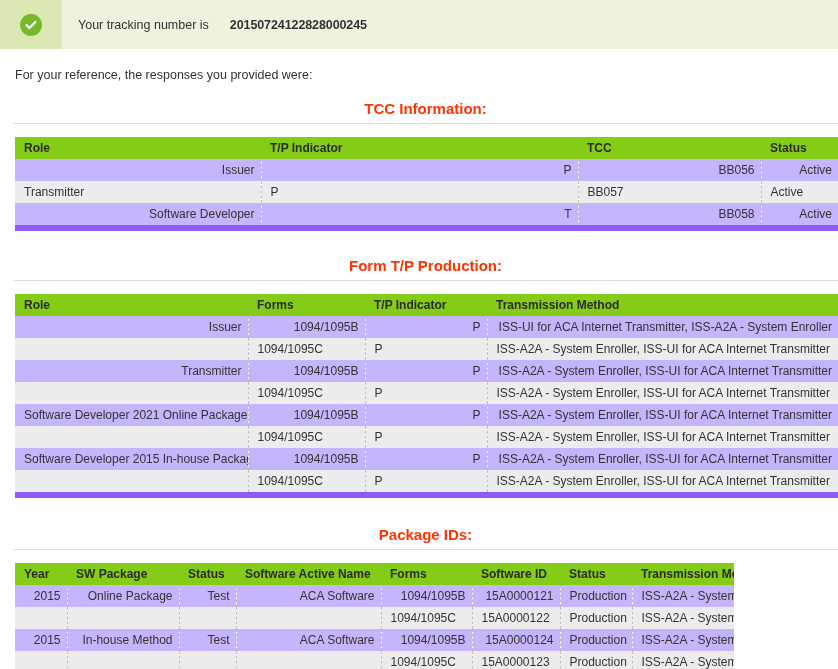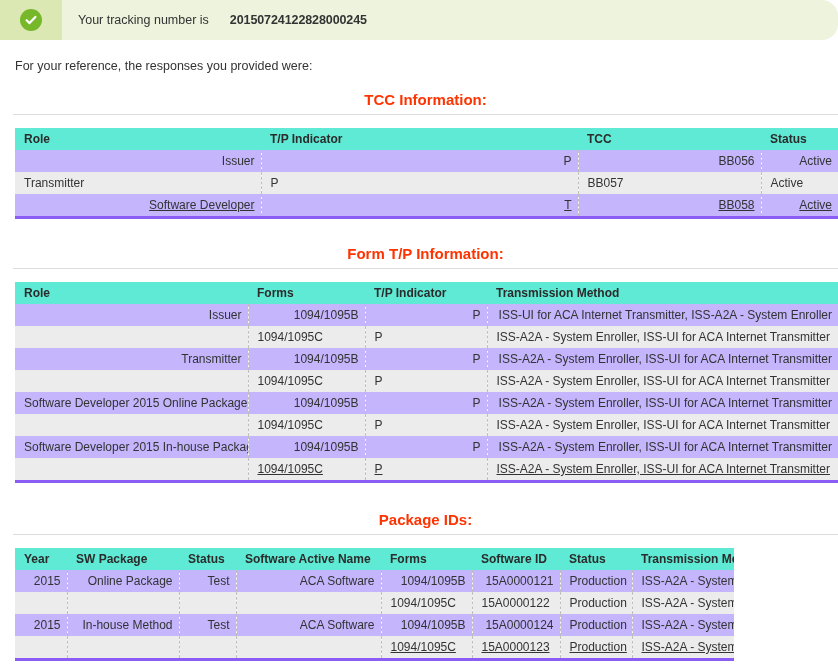--- a/index.html
+++ b/index.html
@@ -14,23 +14,22 @@
     font-family: "Liberation Sans", sans-serif;
     color: #333333;
     font-size: 12px;
   }
 
   
   .banner {
     display: flex;
     align-items: stretch;
     background: #eef3dd;
-    height: 40px;
+    height: 49px;
     width: 838px;
-    border-radius: 16px;
   }
   .banner-icon-cell {
     width: 62px;
     background: #dce8b4;
     display: flex;
     align-items: center;
     justify-content: center;
     flex: 0 0 62px;
   }
   .check-badge {
@@ -85,21 +84,21 @@
   }
 
   
   .data-table {
     border-collapse: collapse;
     margin: 13px 0 0 15px;
     font-size: 12px;
     table-layout: fixed;
   }
   .data-table th {
-    background: #5eead4;
+    background: #84cc16;
     color: #2b2b2b;
     font-weight: bold;
     text-align: left;
     padding: 4px 6px 4px 9px;
     border: none;
     white-space: nowrap;
     font-size: 12px;
   }
   .data-table td {
     padding: 4px 6px 4px 9px;
@@ -109,22 +108,21 @@
     overflow: hidden;
     font-size: 12px;
     vertical-align: middle;
   }
   .data-table td:first-child {
     border-left: none;
   }
   .data-table tbody tr.odd td { background: #c4b5fd; text-align: right; }
   .data-table tbody tr.even td { background: #ececec; }
   .data-table tbody tr:last-child td {
-    border-bottom: 3px solid #8b5cf6;
-    text-decoration: underline;
+    border-bottom: 6px solid #8b5cf6;
   }
 
   
   .tcc-table { width: 823px; }
   .tcc-table .c-role { width: 246px; }
   .tcc-table .c-tp   { width: 317px; }
   .tcc-table .c-tcc  { width: 183px; }
   .tcc-table .c-status { width: 77px; }
 
   .ftp-table { width: 823px; }
@@ -202,21 +200,21 @@
         <td>Software Developer</td>
         <td>T</td>
         <td>BB058</td>
         <td>Active</td>
       </tr>
     </tbody>
   </table>
 </div>
 
 <div class="section" style="margin-top:26px;">
-  <div class="section-title">Form T/P Information:</div>
+  <div class="section-title">Form T/P Production:</div>
   <hr class="section-rule">
   <table class="data-table ftp-table">
     <colgroup>
       <col class="c-role">
         <col class="c-forms">
         <col class="c-tp">
         <col class="c-method">
     </colgroup>
     <thead>
       <tr>
@@ -245,21 +243,21 @@
         <td>P</td>
         <td>ISS-A2A - System Enroller, ISS-UI for ACA Internet Transmitter</td>
       </tr>
       <tr class="even">
         <td></td>
         <td>1094/1095C</td>
         <td>P</td>
         <td>ISS-A2A - System Enroller, ISS-UI for ACA Internet Transmitter</td>
       </tr>
       <tr class="odd">
-        <td>Software Developer 2015 Online Package</td>
+        <td>Software Developer 2021 Online Package</td>
         <td>1094/1095B</td>
         <td>P</td>
         <td>ISS-A2A - System Enroller, ISS-UI for ACA Internet Transmitter</td>
       </tr>
       <tr class="even">
         <td></td>
         <td>1094/1095C</td>
         <td>P</td>
         <td>ISS-A2A - System Enroller, ISS-UI for ACA Internet Transmitter</td>
       </tr>

